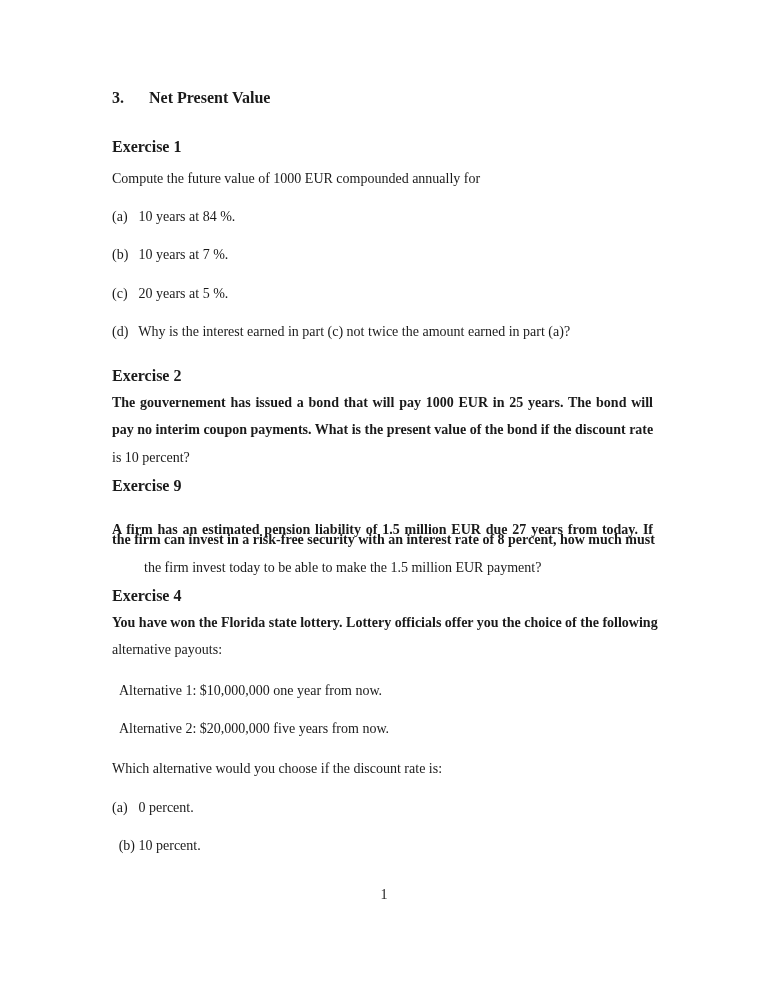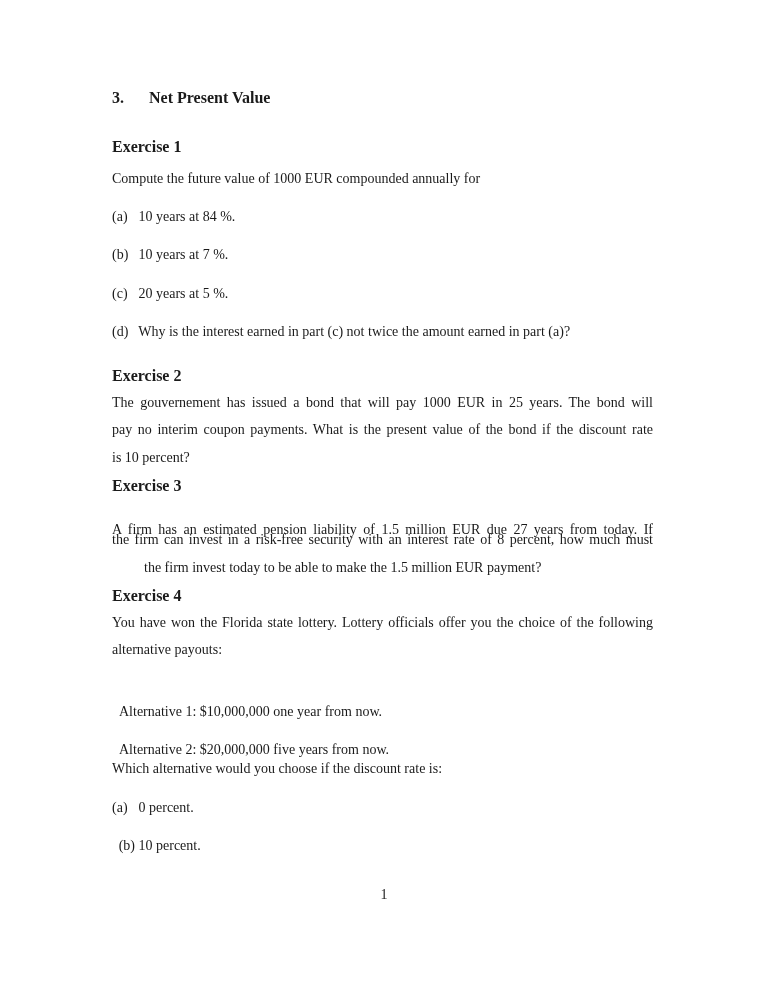--- a/index.html
+++ b/index.html
@@ -6,24 +6,24 @@
     body {
       width: 768px; height: 994px; position: relative; overflow: hidden;
       font-family: "Liberation Serif", "DejaVu Serif", serif;
       color: #1a1a1a;
     }
     .abs { position: absolute; white-space: nowrap; }
     .h1 { left: 112px; top: 89px; font-size: 16px; font-weight: bold; }
     .h1 .num { display: inline-block; width: 37px; }
     .ex { left: 112px; font-size: 16px; font-weight: bold; }
     .p { left: 112px; font-size: 14px; text-align: center; }
-    .just { width: 541px; text-align: justify; text-align-last: justify; }
+    .just { width: 541px; text-align: justify; text-align-last: justify; font-weight: bold; }
     .item { left: 112px; font-size: 14px; }
     .item .lbl { display: inline-block; width: 23px; }
-    .alt { left: 119px; font-size: 14px; margin-top: 21px; }
+    .alt { left: 119px; font-size: 14px; }
     .pagenum { left: 0; width: 768px; text-align: center; top: 887px; font-size: 14px; }
   </style>
 </head>
 <body>
 
 <div class="abs h1">
   <span class="num">3.</span><span>Net Present Value</span>
 </div>
 
 <div class="abs ex" style="top:138px;">Exercise 1</div>
@@ -39,21 +39,21 @@
 </div>
 <div class="abs item" style="top:324px;">
   <span class="lbl">(d)</span> <span>Why is the interest earned in part (c) not twice the amount earned in part (a)?</span>
 </div>
 
 <div class="abs ex" style="top:367px;">Exercise 2</div>
 <div class="abs p just" style="top:395px;">The gouvernement has issued a bond that will pay 1000 EUR in 25 years. The bond will</div>
 <div class="abs p just" style="top:422px;">pay no interim coupon payments. What is the present value of the bond if the discount rate</div>
 <div class="abs p" style="top:450px;">is 10 percent?</div>
 
-<div class="abs ex" style="top:477px;">Exercise 3</div>
+<div class="abs ex" style="top:477px;">Exercise 9</div>
 <div class="abs p just" style="top:522px;">A firm has an estimated pension liability of 1.5 million EUR due 27 years from today. If</div>
 <div class="abs p just" style="top:532px;">the firm can invest in a risk-free security with an interest rate of 8 percent, how much must</div>
 <div class="abs p" style="top:560px;margin-left:32px;">the firm invest today to be able to make the 1.5 million EUR payment?</div>
 
 <div class="abs ex" style="top:587px;">Exercise 4</div>
 <div class="abs p just" style="top:615px;">You have won the Florida state lottery. Lottery officials offer you the choice of the following</div>
 <div class="abs p" style="top:642px;">alternative payouts:</div>
 <div class="abs alt" style="top:683px;">Alternative 1: $10,000,000 one year from now.</div>
 <div class="abs alt" style="top:721px;">Alternative 2: $20,000,000 five years from now.</div>
 <div class="abs p" style="top:761px;">Which alternative would you choose if the discount rate is:</div>

